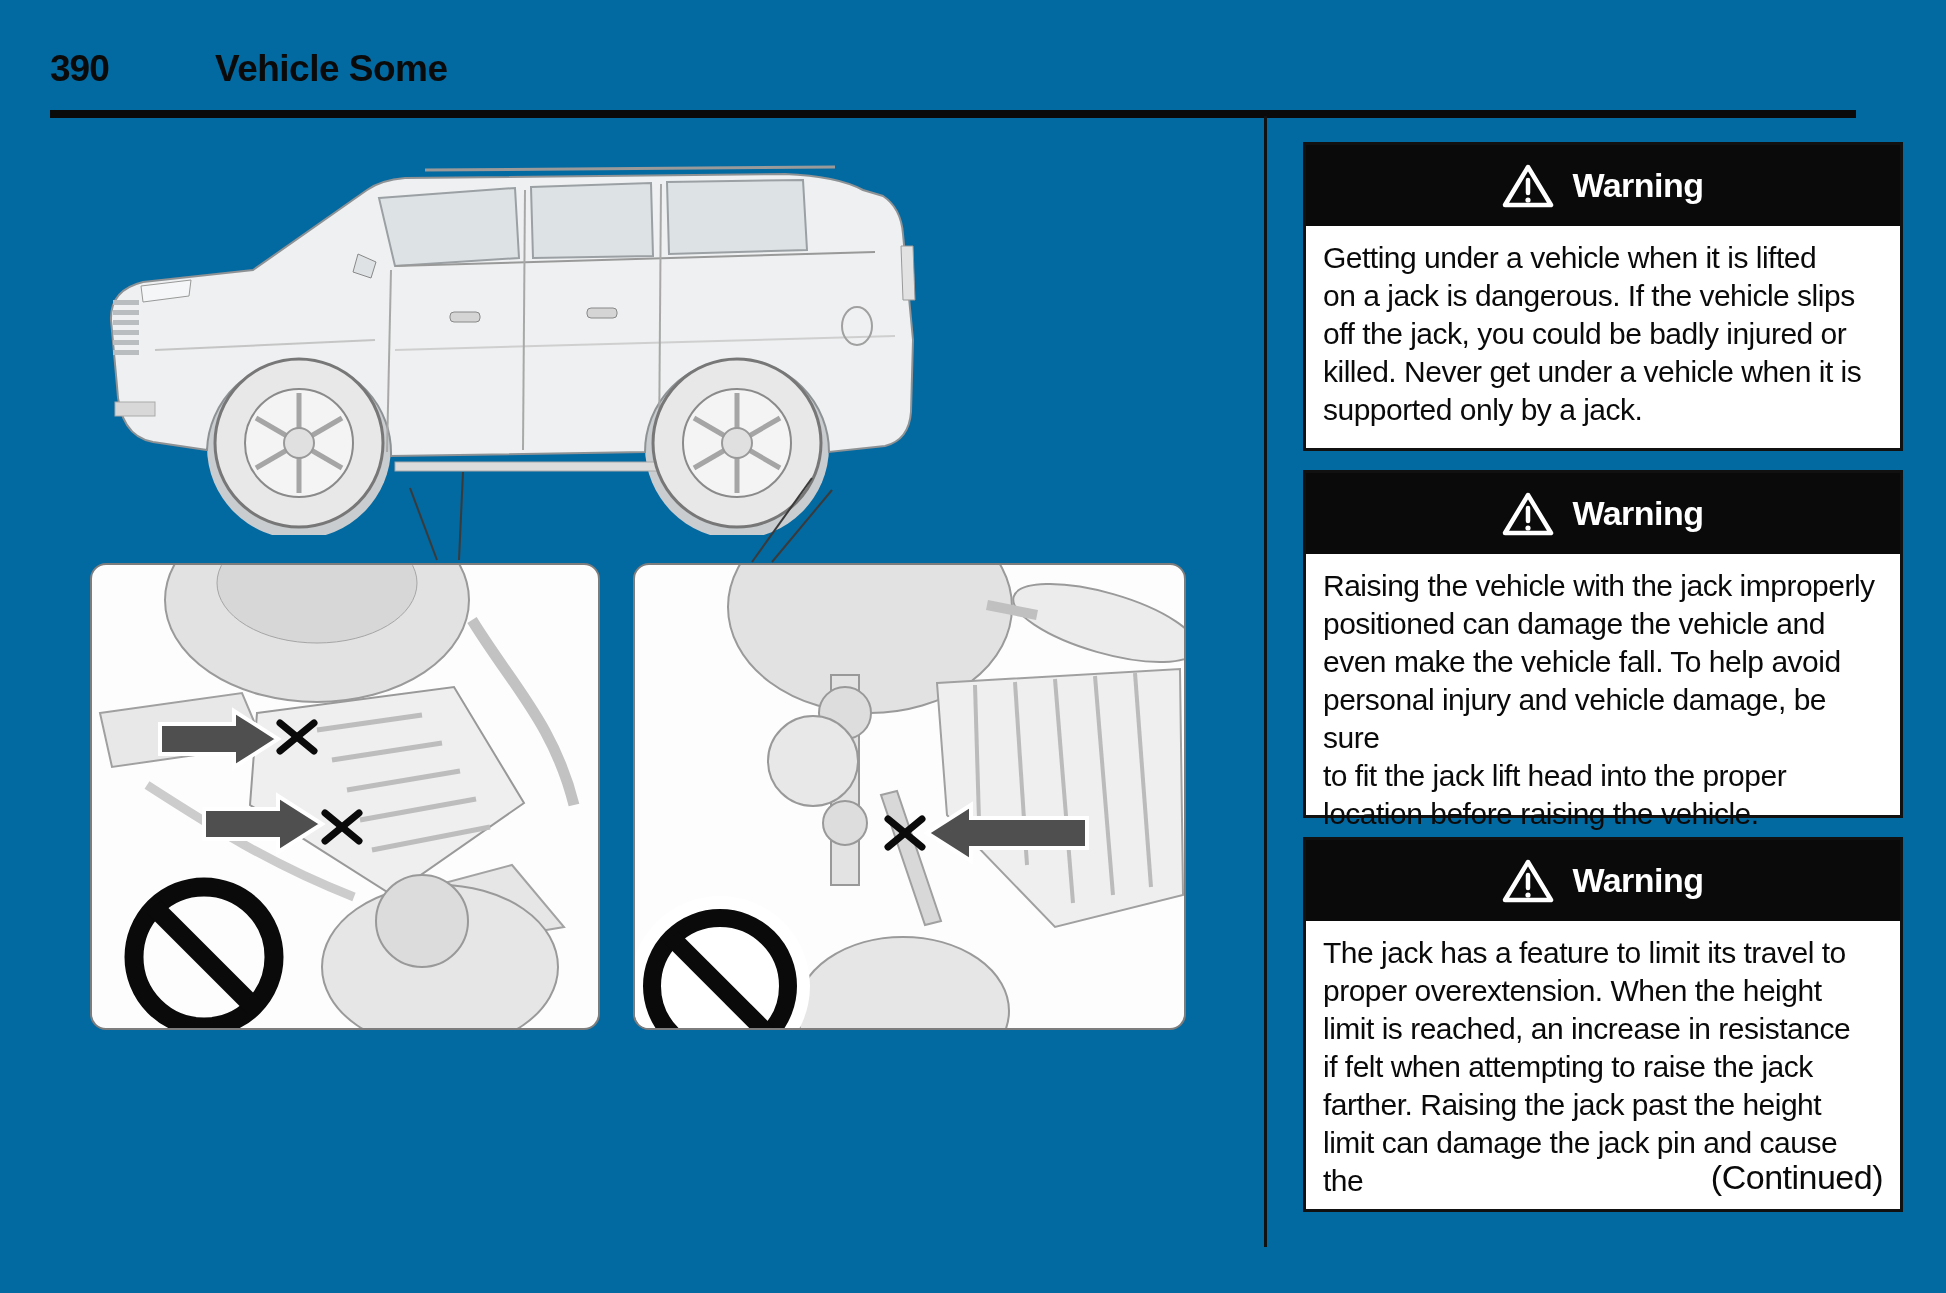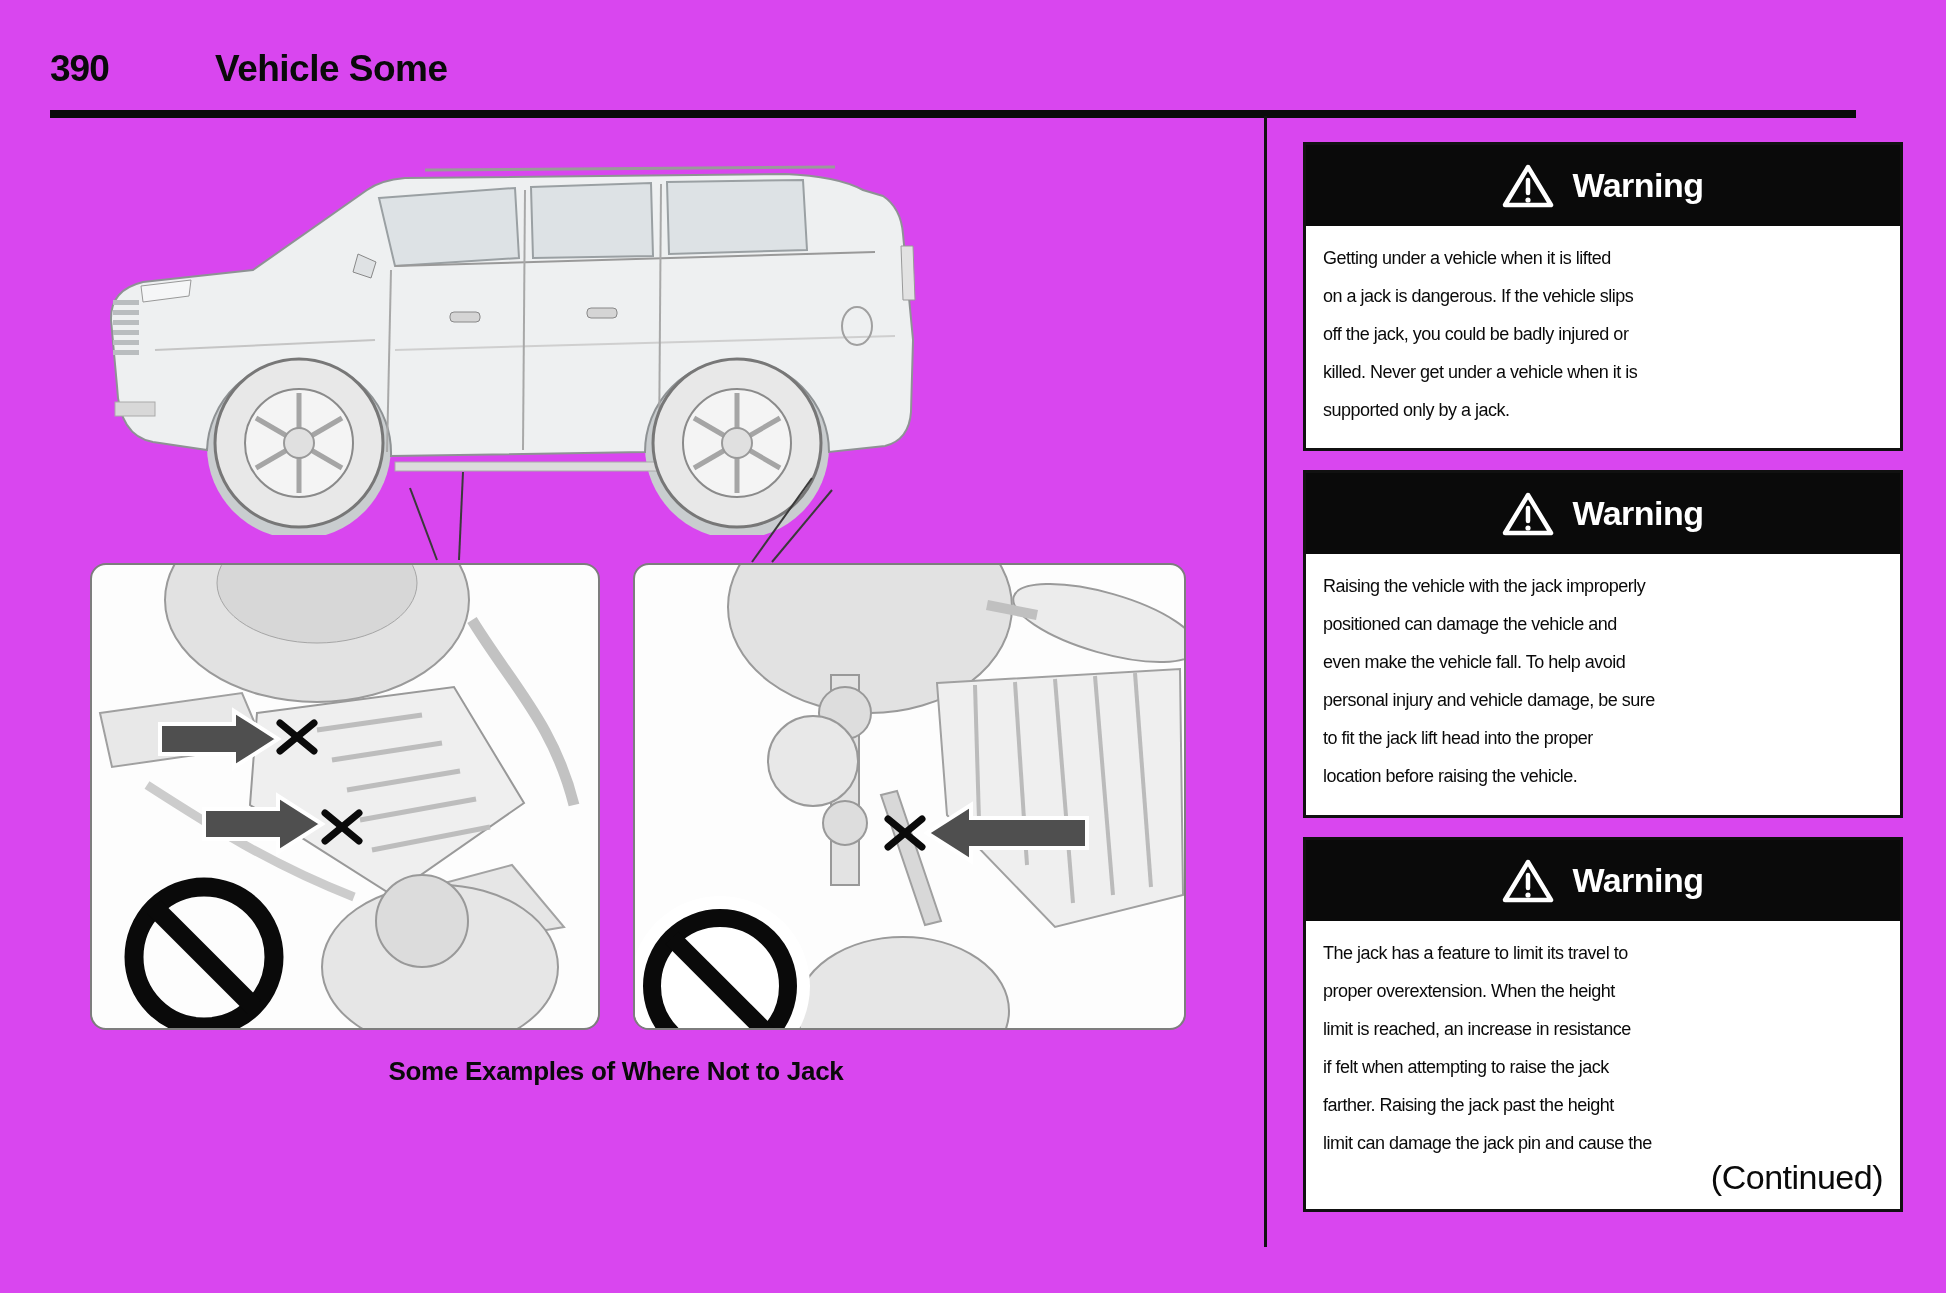--- a/index.html
+++ b/index.html
@@ -1,34 +1,34 @@
 <!DOCTYPE html>
 <html><head>
 <meta charset="utf-8">
 <style>
   html,body{margin:0;padding:0;background:#ffffff;}
   .page{
-    position:relative;width:1946px;height:1293px;background:#d946ef;overflow:hidden;
+    position:relative;width:1946px;height:1293px;background:#0369a1;overflow:hidden;
     font-family:"Liberation Sans", sans-serif;color:#0a0a0a;
   }
   
   .page-num{position:absolute;left:50px;top:48px;font-size:37px;font-weight:bold;letter-spacing:-1px;}
   .section-title{position:absolute;left:215px;top:48px;font-size:37px;font-weight:bold;letter-spacing:-0.5px;}
   .header-rule{position:absolute;left:50px;top:110px;width:1806px;height:8px;background:#0a0a0a;}
   
   .divider{position:absolute;left:1264px;top:116px;width:3px;height:1131px;background:#111;}
   
   .warning-box{position:absolute;left:1303px;width:600px;border:3px solid #111;box-sizing:border-box;background:#fff;}
   .wbox-1{top:142px;height:309px;}
   .wbox-2{top:470px;height:348px;}
   .wbox-3{top:837px;height:375px;}
   .warning-header{height:81px;background:#0a0a0a;display:flex;align-items:center;justify-content:center;gap:18px;}
   .warning-title{color:#ffffff;font-size:34px;font-weight:bold;letter-spacing:-0.5px;}
   .warning-body{
-    padding:13px 17px 0 17px;font-size:18px;line-height:38px;letter-spacing:-0.5px;
+    padding:13px 17px 0 17px;font-size:30px;line-height:38px;letter-spacing:-0.5px;
     white-space:pre-line;color:#0a0a0a;
   }
   .continued{position:absolute;right:17px;bottom:12px;font-size:34px;letter-spacing:-0.5px;}
   .tri-icon{display:block;}
   
   .suv-svg{position:absolute;left:95px;top:150px;}
   .leader-svg{position:absolute;left:0;top:0;pointer-events:none;}
   .subfig{
     position:absolute;top:563px;height:467px;border:2px solid #7d7d7d;border-radius:16px;
     box-sizing:border-box;overflow:hidden;background:#fdfdfd;
@@ -201,21 +201,20 @@
       </g>
 
       <g>
         <circle cx="85" cy="421" r="90" fill="#ffffff"></circle>
         <circle cx="85" cy="421" r="68" fill="none" stroke="#0a0a0a" stroke-width="18"></circle>
         <line x1="37" y1="373" x2="133" y2="469" stroke="#0a0a0a" stroke-width="18"></line>
       </g>
     </svg>
   </div>
 
-  <div class="figure-caption">Some Examples of Where Not to Jack</div>
 
   <div class="warning-box wbox-1">
     <div class="warning-header">
       <svg class="tri-icon" width="52" height="46" viewBox="0 0 52 46">
         <path d="M 26,4 L 49,42 L 3,42 Z" fill="none" stroke="#ffffff" stroke-width="4.5" stroke-linejoin="round"></path>
         <line x1="26" y1="17" x2="26" y2="30" stroke="#ffffff" stroke-width="4.5" stroke-linecap="round"></line>
         <circle cx="26" cy="37" r="2.6" fill="#ffffff"></circle>
       </svg>
       <span class="warning-title">Warning</span>
     </div>

